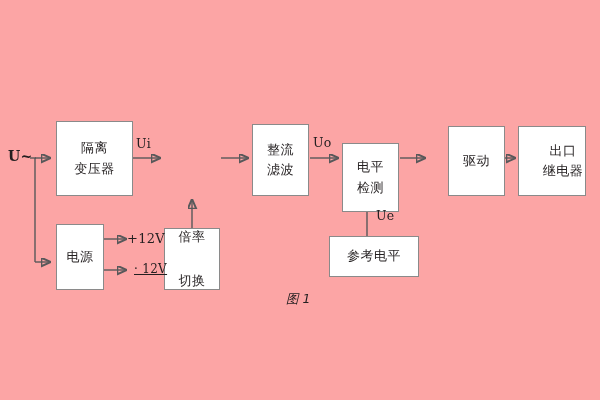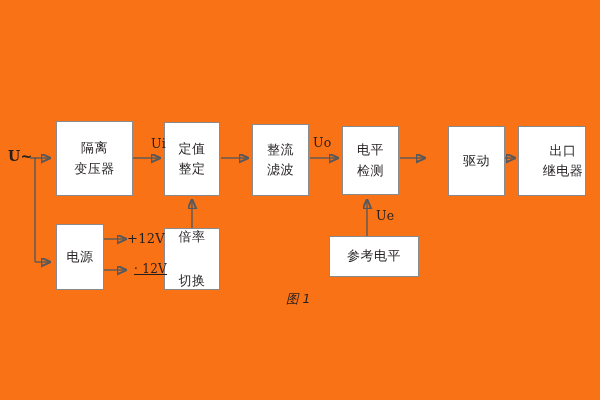--- a/index.html
+++ b/index.html
@@ -10,21 +10,21 @@
     width: 600px;
     height: 400px;
     background: #ffffff;
     font-family: "DejaVu Sans", "Liberation Sans", sans-serif;
     overflow: hidden;
   }
   #diagram {
     position: relative;
     width: 600px;
     height: 400px;
-    background: #f97316;
+    background: #fca5a5;
   }
   .box {
     position: absolute;
     border: 1.5px solid #8a8a8a;
     background: #ffffff;
     box-sizing: border-box;
     display: flex;
     flex-direction: column;
     align-items: center;
     justify-content: center;
@@ -105,56 +105,52 @@
 
   <div class="box" style="left:56px;  top:121px; width:77px;  height:75px;">
     <span class="ln">隔离</span>
     <span class="ln">变压器</span>
   </div>
 
   <div class="box" style="left:56px;  top:224px; width:48px;  height:66px;text-align:right;">
     <span class="ln">电源</span>
   </div>
 
-  <div class="box" style="left:164px; top:122px; width:56px;  height:74px;">
-    <span class="ln">定值</span>
-    <span class="ln">整定</span>
-  </div>
 
   <div class="box" style="left:164px; top:228px; width:56px;  height:62px;gap:23px;">
     <span class="ln">倍率</span>
     <span class="ln">切换</span>
   </div>
 
   <div class="box" style="left:252px; top:124px; width:57px;  height:72px;">
     <span class="ln">整流</span>
     <span class="ln">滤波</span>
   </div>
 
-  <div class="box" style="left:342px; top:126px; width:57px;  height:69px;">
+  <div class="box" style="left:342px; top:143px; width:57px;  height:69px;">
     <span class="ln">电平</span>
     <span class="ln">检测</span>
   </div>
 
   <div class="box" style="left:329px; top:236px; width:90px;  height:41px;">
     <span class="ln">参考电平</span>
   </div>
 
   <div class="box" style="left:448px; top:126px; width:57px;  height:70px;">
     <span class="ln">驱动</span>
   </div>
 
   <div class="box" style="left:518px; top:126px; width:68px;  height:70px;padding-left:22px;">
     <span class="ln">出口</span>
     <span class="ln">继电器</span>
   </div>
 
   <div class="label serif" style="left:8px;  top:148px; font-size:14px; font-weight:bold;">U~</div>
 
-  <div class="label serif" style="left:136px; top:136px;margin-left:15px;">Ui</div>
+  <div class="label serif" style="left:136px; top:136px;">Ui</div>
 
   <div class="label serif" style="left:313px; top:135px;">Uo</div>
 
   <div class="label serif" style="left:376px; top:208px;">Ue</div>
 
   <div class="label serif" style="left:127px; top:231px; font-size:13px;">+12V</div>
 
   <div class="label serif" style="left:134px; top:262px; font-size:12px;text-decoration:underline;">· 12V</div>
 
   <div class="caption" style="left:286px; top:291px;">图 1</div>

